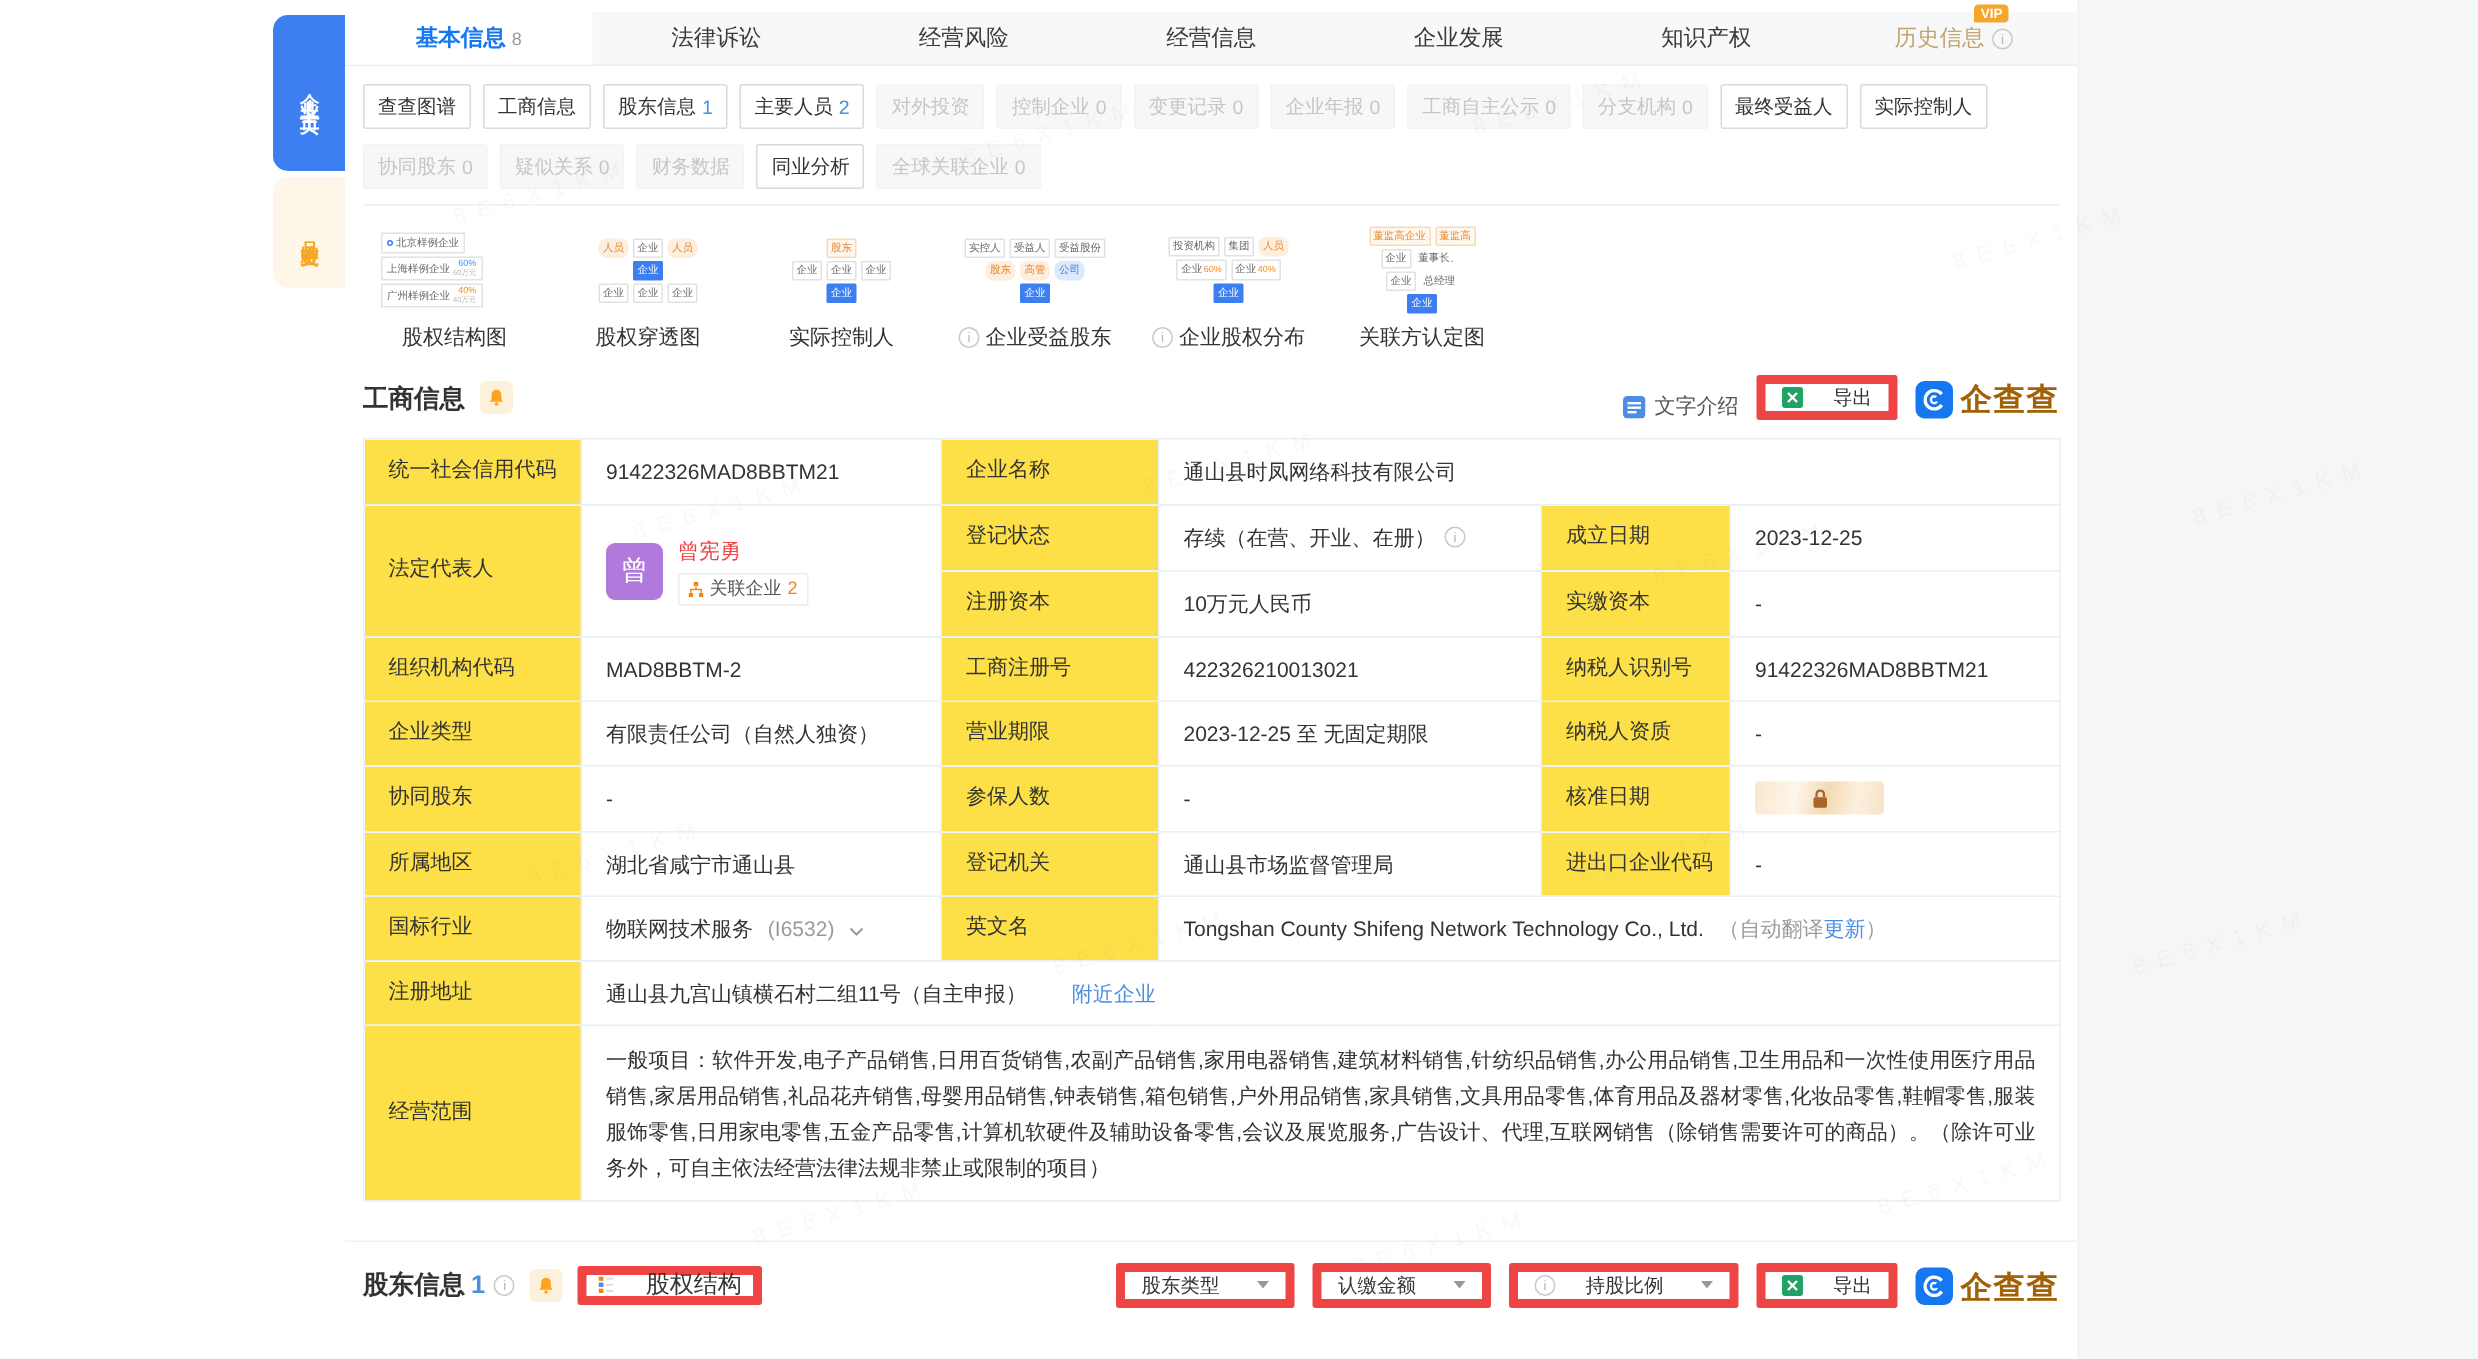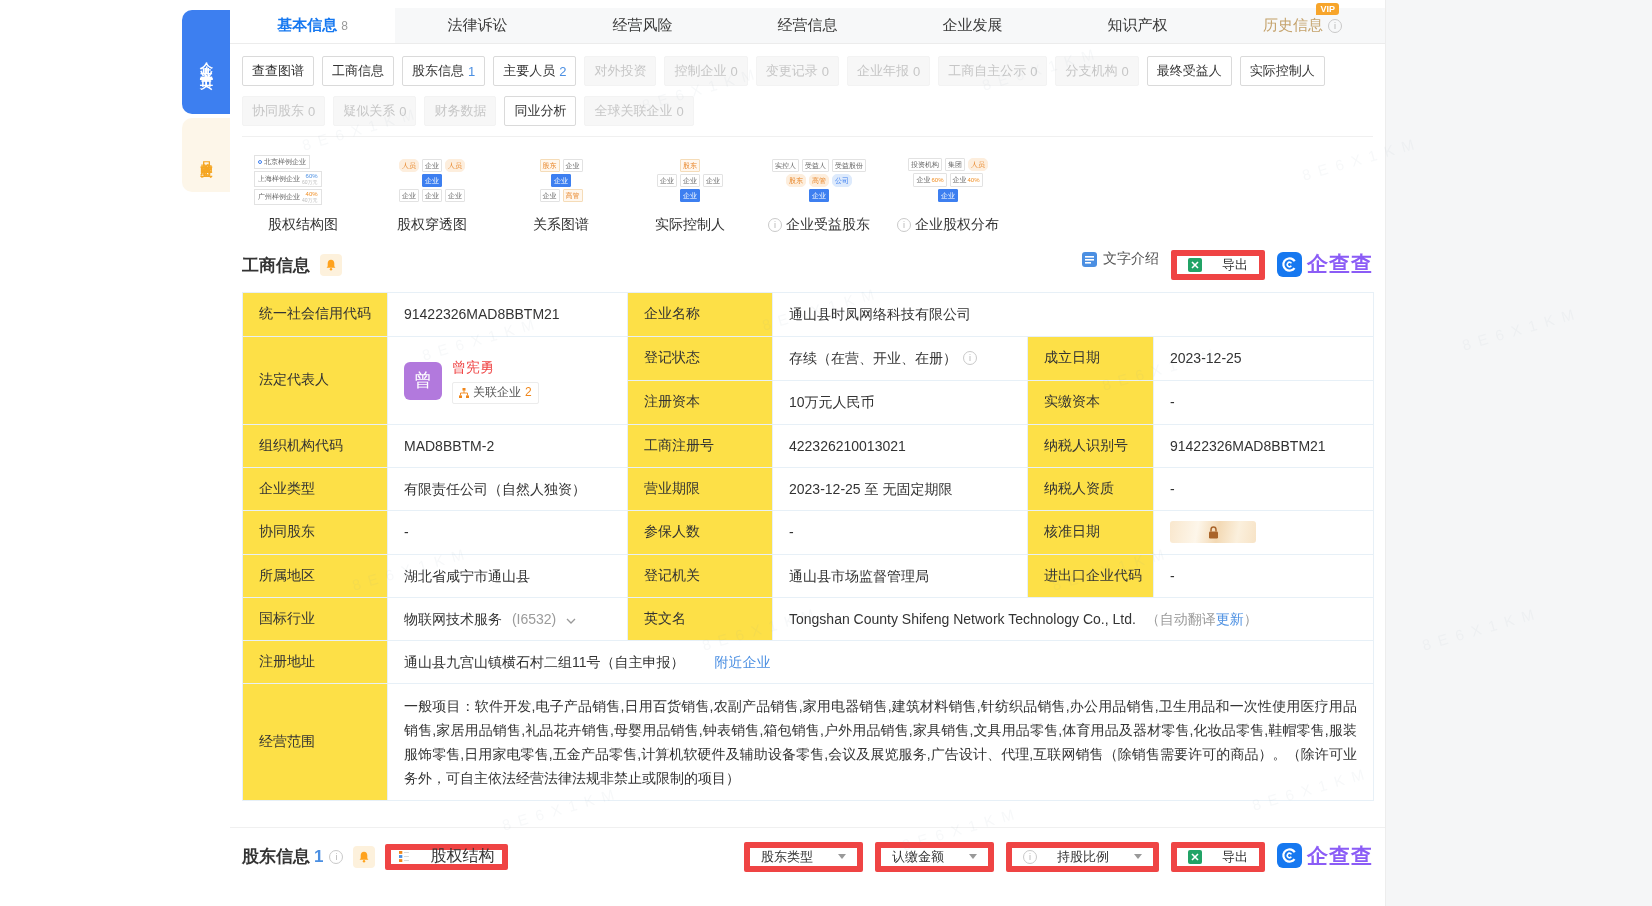--- a/index.html
+++ b/index.html
@@ -62,27 +62,27 @@
   .pct-b { color:#4b8fe2; font-size:6px; }
   .pct-o { color:#f08c1f; font-size:6px; }
   .psub { color:#bbb; font-size:5px; }
   .thumb-label { margin-top:7px; font-size:14px; color:#333; display:flex; align-items:center; gap:4px; }
 
   
   .section-head { display:flex; align-items:center; margin:16px 12px 0; }
   .sec-title { font-size:17px; font-weight:bold; color:#333; }
   .sec-num { color:#4b8fe2; margin-left:4px; }
   .bell { width:22px; height:22px; border-radius:4px; background:#fdf1dc; display:flex; align-items:center; justify-content:center; margin-left:10px; cursor:pointer; flex:none; }
-  .toolbar { margin-left:auto; display:flex; align-items:flex-start; gap:12px; }
+  .toolbar { margin-left:auto; display:flex; align-items:flex-end; gap:12px; }
   .text-intro { display:flex; gap:6px; font-size:14px; color:#555; align-items:center; cursor:pointer; }
   .btn { display:inline-flex; align-items:center; gap:20px; height:30px; padding:0 11px; border:6px solid #ef4444; background:#fff; border-radius:2px; font-size:13px; color:#333; cursor:pointer; white-space:nowrap; }
   .caret { width:0; height:0; border-left:4px solid transparent; border-right:4px solid transparent; border-top:5px solid #999; margin-left:5px; }
   .qcc-logo { display:flex; align-items:center; gap:5px; cursor:pointer; }
   .qcc-badge { width:25px; height:25px; border-radius:6px; background:#1678f0; display:flex; align-items:center; justify-content:center; }
-  .qcc-name { font-size:21px; font-weight:bold; color:#8b5cf6; letter-spacing:1px; }
+  .qcc-name { font-size:21px; font-weight:bold; color:#a16207; letter-spacing:1px; }
 
   
   .info-table { border-collapse:collapse; table-layout:fixed; margin:12px 12px 0; width:1131px; }
   .info-table td { border:1px solid #e7f0f7; padding:10px 16px; font-size:14px; color:#333; vertical-align:middle; line-height:1.45; word-break:break-all; }
   .info-table td.lbl { background:#fde047; white-space:nowrap; overflow:hidden;font-family:Liberation Serif, serif; }
   .row-s { height:43px; }
   .row-m { height:44px; }
   .link { color:#4b8fe2; cursor:pointer; }
   .gray { color:#9b9b9b; }
   .rep { display:flex; align-items:center; gap:10px; }
@@ -268,38 +268,20 @@
             <span class="chip">企业</span>
             <span class="chip">企业</span>
             <span class="chip">企业</span>
           </div>
         </div>
         <div class="thumb-label">
             <span>股权穿透图</span>
           </div>
       </div>
 
-      <div class="thumb">
-        <div class="mini">
-          <div class="mrow">
-            <span class="chip olight">股东</span>
-            <span class="chip">企业</span>
-          </div>
-          <div class="mrow">
-              <span class="chip blue">企业</span>
-            </div>
-          <div class="mrow">
-            <span class="chip">企业</span>
-            <span class="chip olight">高管</span>
-          </div>
-        </div>
-        <div class="thumb-label">
-            <span>关系图谱</span>
-          </div>
-      </div>
 
       <div class="thumb">
         <div class="mini">
           <div class="mrow">
               <span class="chip olight">股东</span>
             </div>
           <div class="mrow">
             <span class="chip">企业</span>
             <span class="chip">企业</span>
             <span class="chip">企业</span>
@@ -349,20 +331,42 @@
           <div class="mrow">
               <span class="chip blue">企业</span>
             </div>
         </div>
         <div class="thumb-label">
             <i class="info-i">i</i>
             <span>企业股权分布</span>
           </div>
       </div>
 
+      <div class="thumb">
+        <div class="mini">
+          <div class="mrow">
+            <span class="chip olight">董监高企业</span>
+            <span class="chip olight">董监高</span>
+          </div>
+          <div class="mrow">
+            <span class="chip">企业</span>
+            <span class="chip" style="border:none;background:transparent;">董事长、</span>
+          </div>
+          <div class="mrow">
+            <span class="chip">企业</span>
+            <span class="chip" style="border:none;background:transparent;">总经理</span>
+          </div>
+          <div class="mrow">
+              <span class="chip blue">企业</span>
+            </div>
+        </div>
+        <div class="thumb-label">
+            <span>关联方认定图</span>
+          </div>
+      </div>
 
     </div>
 
     <div class="section-head">
       <span class="sec-title">工商信息</span>
       <span class="bell">
         <svg width="12" height="12" viewBox="0 0 12 12">
             <path d="M6 0.8 C3.9 0.8 2.7 2.4 2.7 4.6 L2.7 7.2 L1.6 8.8 L10.4 8.8 L9.3 7.2 L9.3 4.6 C9.3 2.4 8.1 0.8 6 0.8 Z" fill="#ffa21c"></path>
             <circle cx="6" cy="10.3" r="1.2" fill="#ffa21c"></circle>
           </svg>

